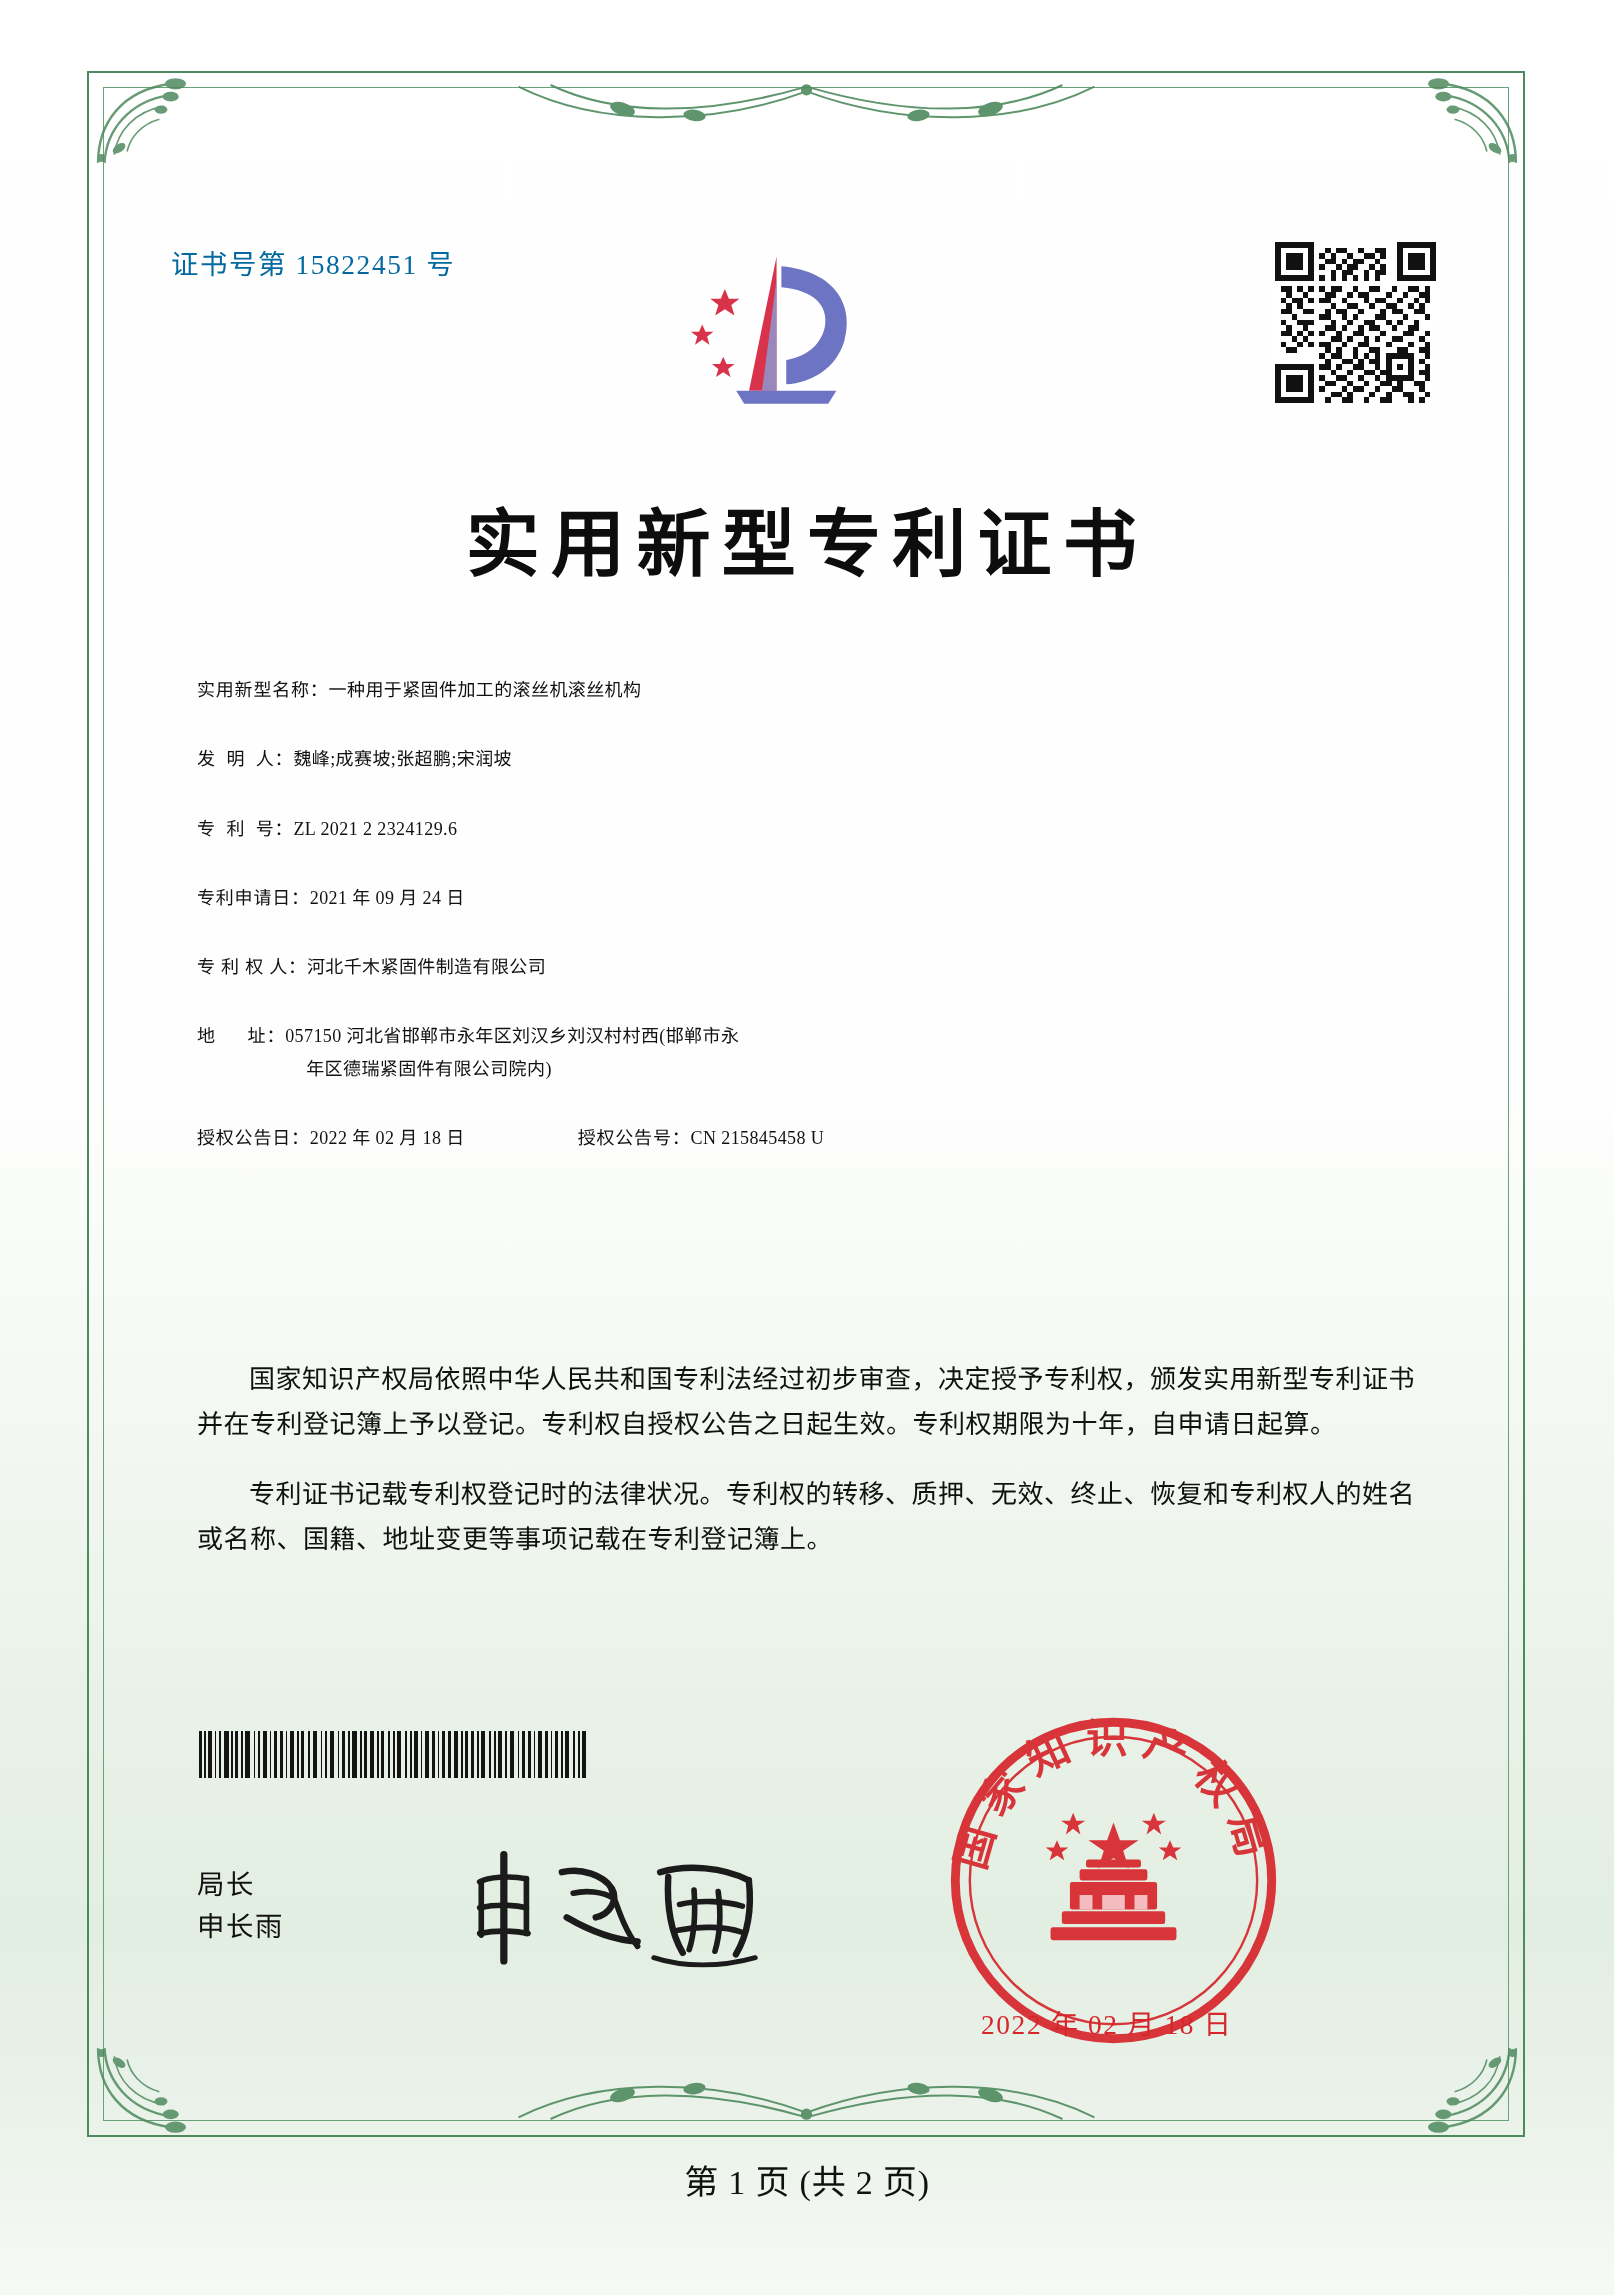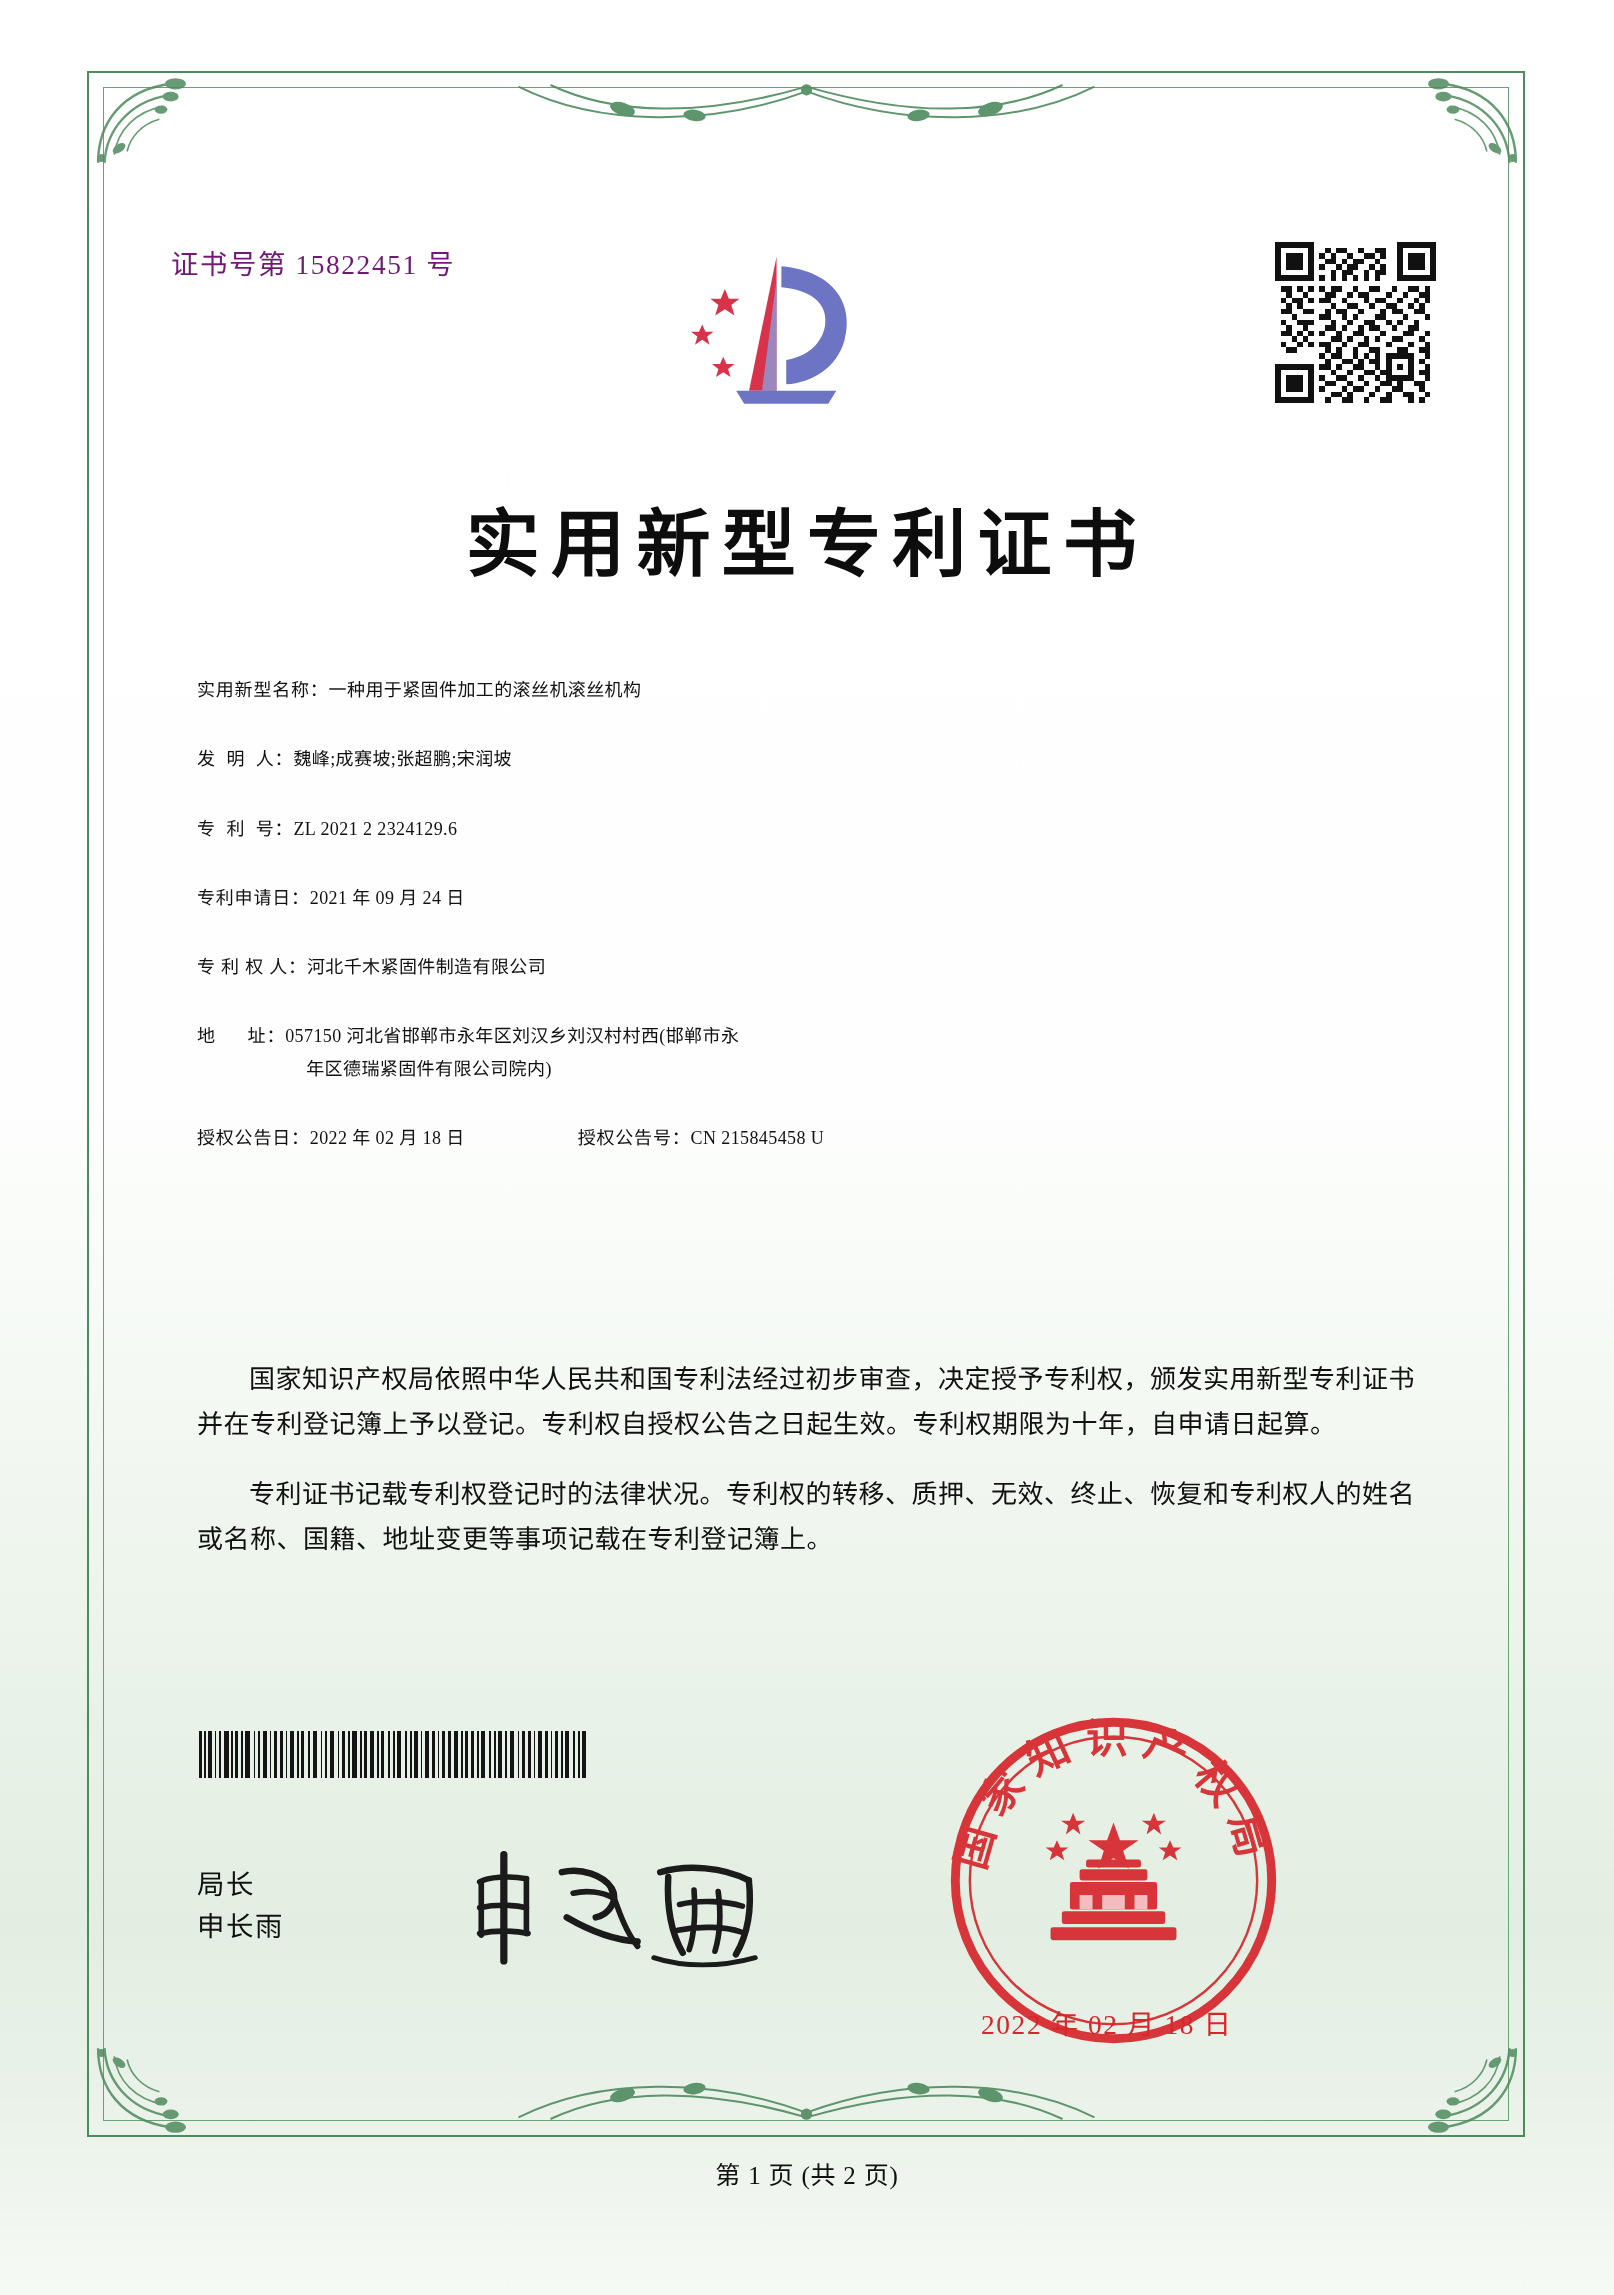--- a/index.html
+++ b/index.html
@@ -79,21 +79,21 @@
     opacity: 0.9;
     transform: scaleY(-1);
   }
 
   
   .cert-no {
     position: absolute;
     left: 171px; top: 242px;
     font-size: 27.4px;
     letter-spacing: 1.6px;
-    color: #701a75;
+    color: #0369a1;
     font-family: "Liberation Serif", "DejaVu Serif", serif;
   }
 
   
   .logo {
     position: absolute;
     left: 678px; top: 242px;
     width: 210px; height: 186px;
   }
 
@@ -207,21 +207,21 @@
     letter-spacing: 1.6px;
     font-family: "Liberation Serif", "DejaVu Serif", serif;
   }
 
   
   .page-num {
     position: absolute;
     left: 0; right: 0;
     top: 2155px;
     text-align: center;
-    font-size: 25px;
+    font-size: 34px;
     color: #111;
     letter-spacing: 0.8px;
   }
   .back-note {
     position: absolute;
     left: 0; right: 0;
     top: 2229px;
     text-align: center;
     font-size: 25px;
     color: #111;

